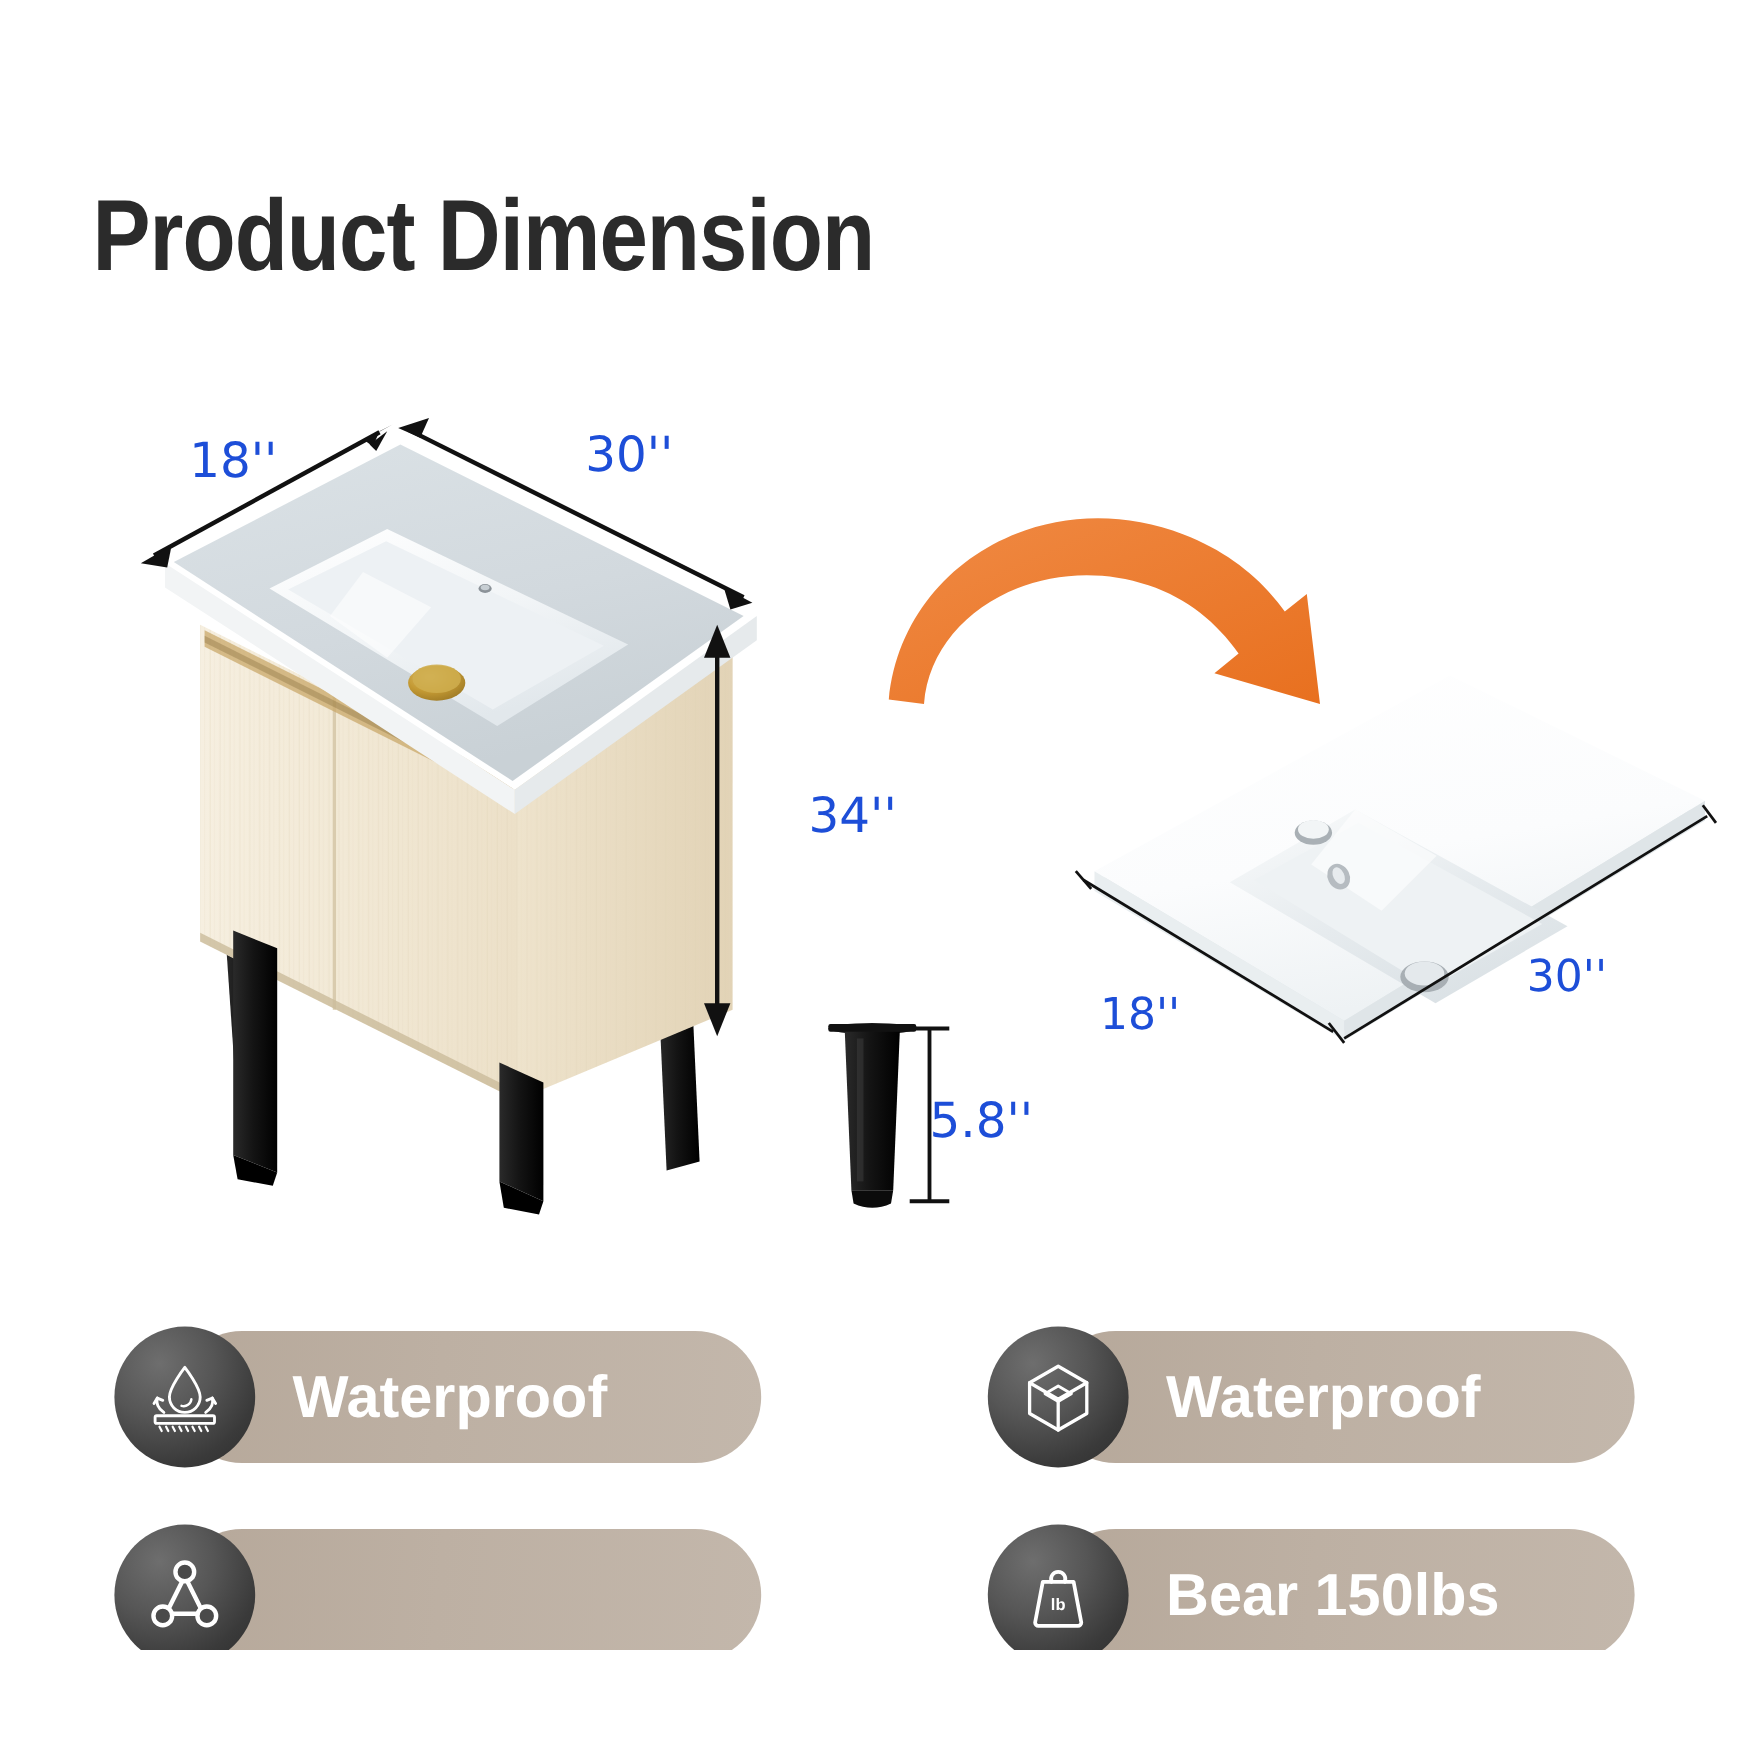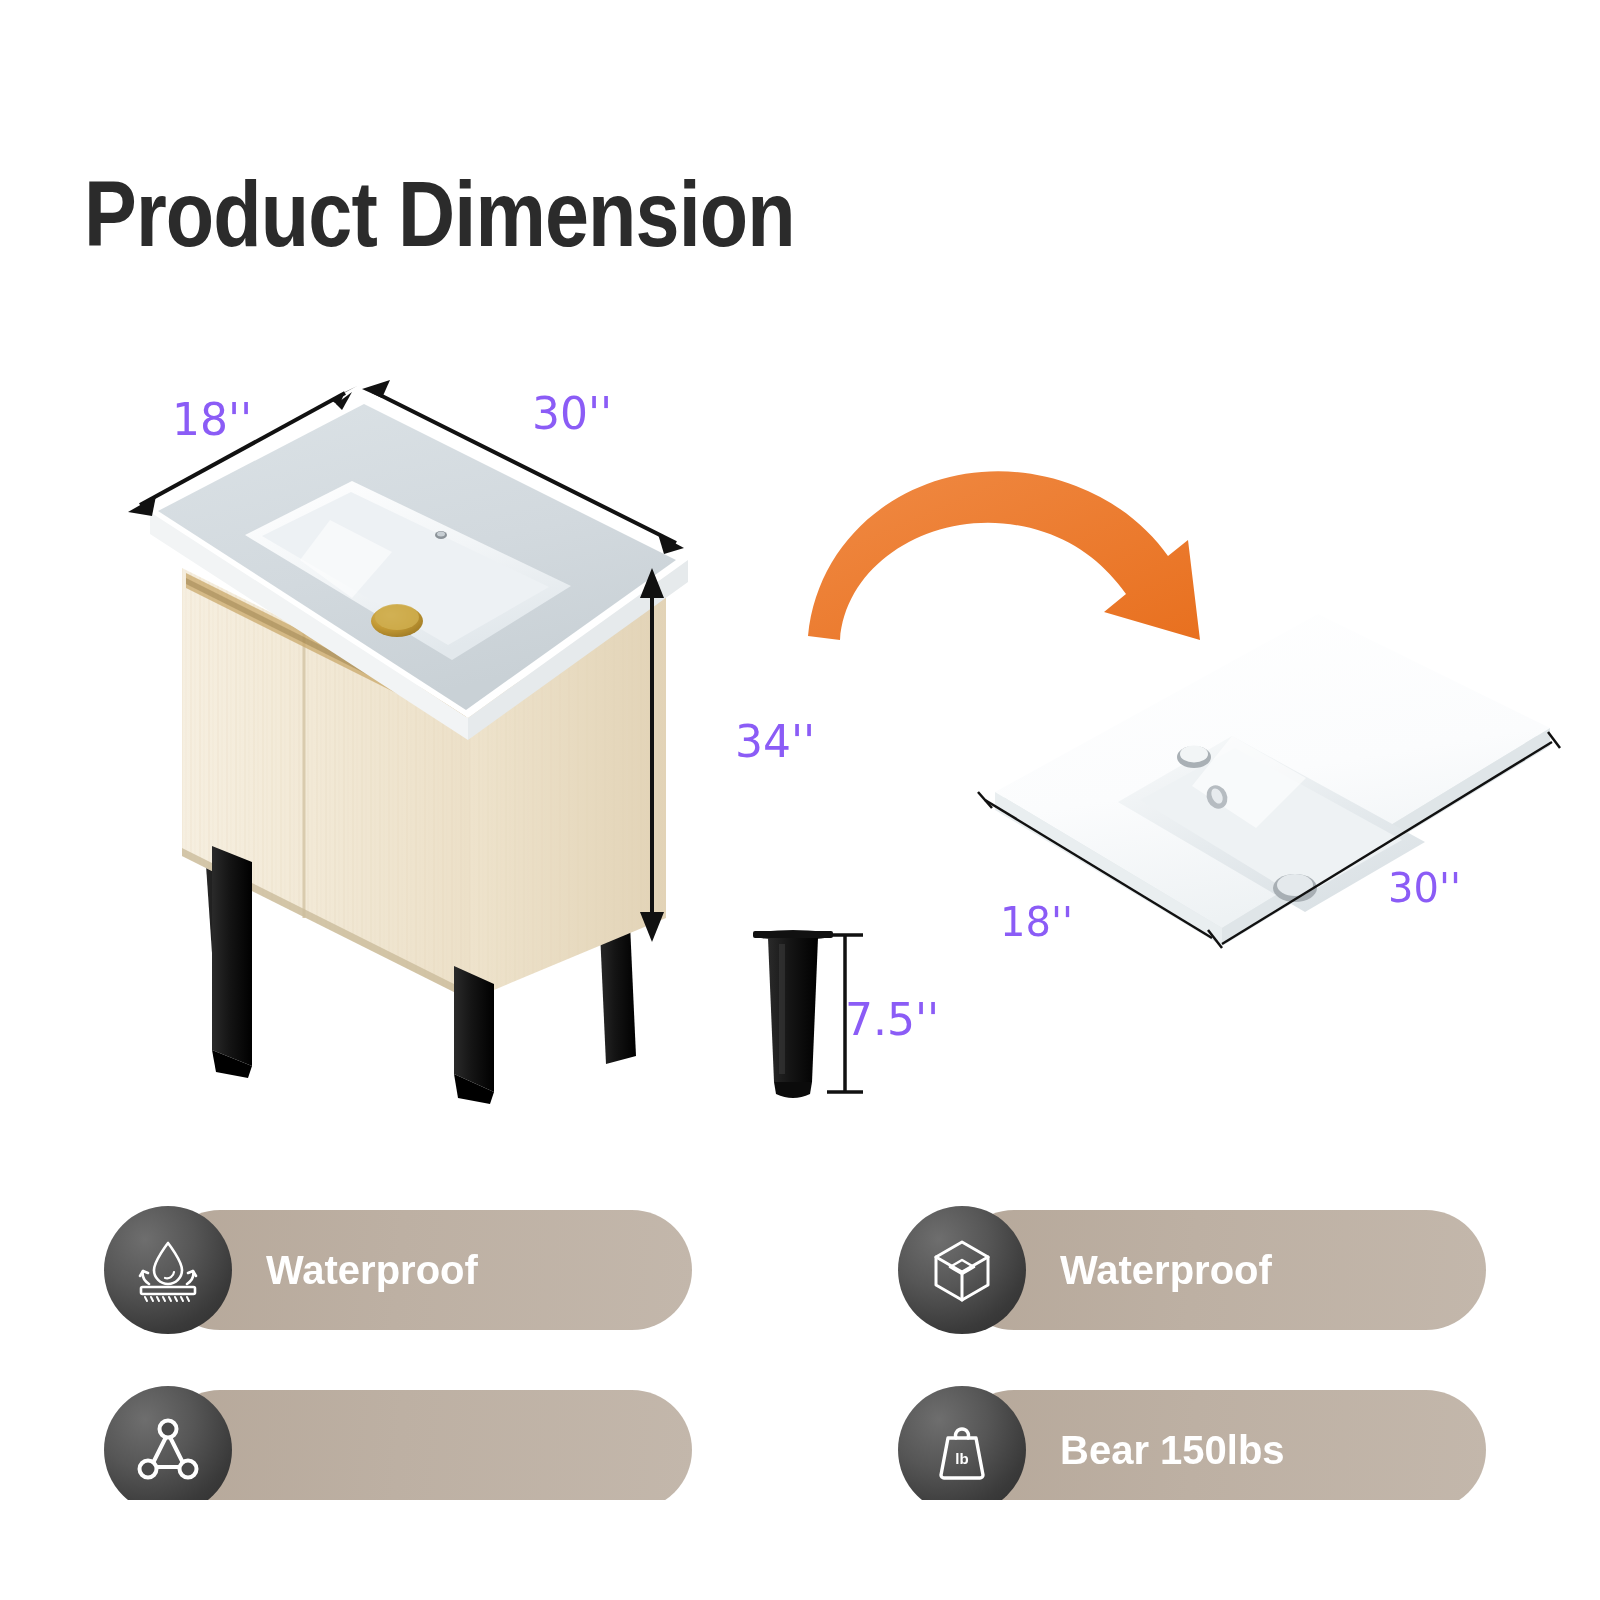--- a/index.html
+++ b/index.html
@@ -44,21 +44,21 @@
     width: 1600px;
     height: 1600px;
     pointer-events: none;
   }
 
   
   .dim-label {
     position: absolute;
     font-family: "DejaVu Sans", sans-serif;
     font-weight: 400;
-    color: #8b5cf6;
+    color: #1d4ed8;
     white-space: nowrap;
     line-height: 1;
   }
   .dim-18a  { left: 172px;  top: 398px;  font-size: 44px; }
   .dim-30a  { left: 532px;  top: 392px;  font-size: 44px; }
   .dim-34   { left: 735px;  top: 720px;  font-size: 44px; }
   .dim-88   { left: 845px;  top: 998px;  font-size: 44px; }
   .dim-18b  { left: 1000px; top: 902px;  font-size: 40px; }
   .dim-30b  { left: 1388px; top: 868px;  font-size: 40px; }
 
@@ -89,21 +89,21 @@
     justify-content: center;
     z-index: 2;
   }
   .pill-badge svg { display: block; }
   .pill-label {
     position: relative;
     z-index: 2;
     margin-left: 34px;
     color: #ffffff;
     font-family: "Liberation Sans", sans-serif;
-    font-size: 40px;
+    font-size: 54px;
     font-weight: bold;
     letter-spacing: 0px;
     white-space: nowrap;
     line-height: 1;
   }
 
   .pill-wp1 { left: 104px;  top: 1206px; }
   .pill-wp1 .pill-body { width: 532px; }
   .pill-ss  { left: 104px;  top: 1386px; }
   .pill-ss  .pill-body { width: 532px; }
@@ -280,21 +280,21 @@
     <g>
       <path d="M808,636 C820,512 952,438 1076,486 C1118,502 1148,528 1168,556
                L1188,540 L1200,640 L1104,612 L1126,594
                C1106,566 1080,544 1044,532 C948,500 846,556 840,640 Z" fill="url(#orangeGrad)"></path>
     </g>
   </svg>
 
   <div class="dim-label dim-18a">18''</div>
   <div class="dim-label dim-30a">30''</div>
   <div class="dim-label dim-34">34''</div>
-  <div class="dim-label dim-88">7.5''</div>
+  <div class="dim-label dim-88">5.8''</div>
   <div class="dim-label dim-18b">18''</div>
   <div class="dim-label dim-30b">30''</div>
 
   <div class="pill pill-wp1">
     <div class="pill-body"></div>
     <div class="pill-badge">
       <svg width="78" height="78" viewBox="0 0 78 78" fill="none" stroke="#ffffff" stroke-width="2.6" stroke-linecap="round" stroke-linejoin="round">
         <path d="M39 12 C39 12 25 30 25 39 A14 14 0 0 0 53 39 C53 30 39 12 39 12 Z"></path>
         <path d="M45 41 A7 7 0 0 1 36 47" stroke-width="2.2"></path>
         <path d="M20 53 C14 49 13 44 14 40"></path>

